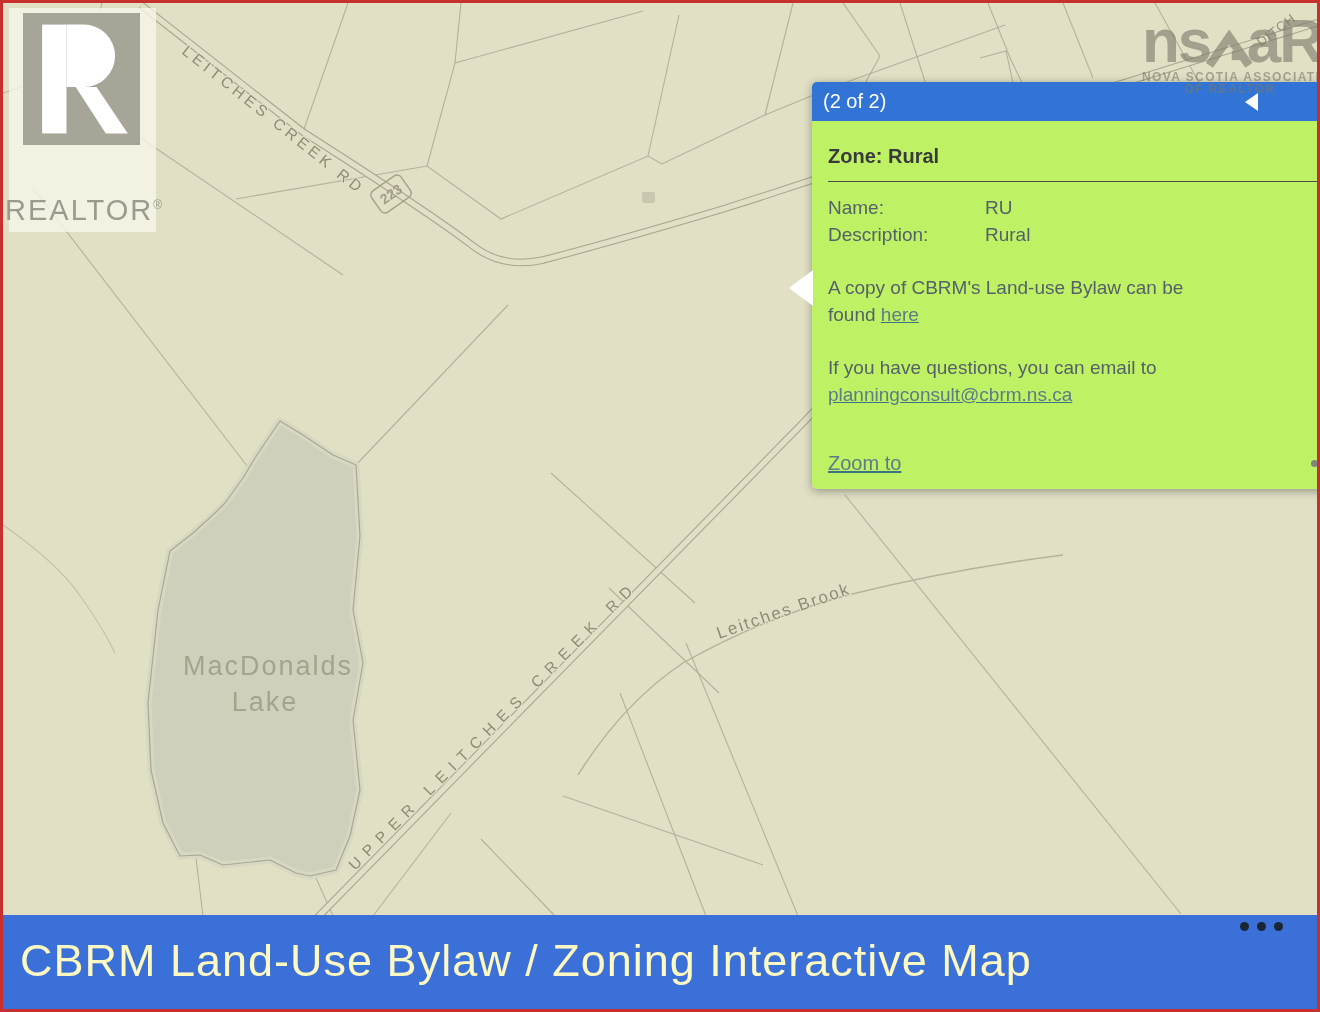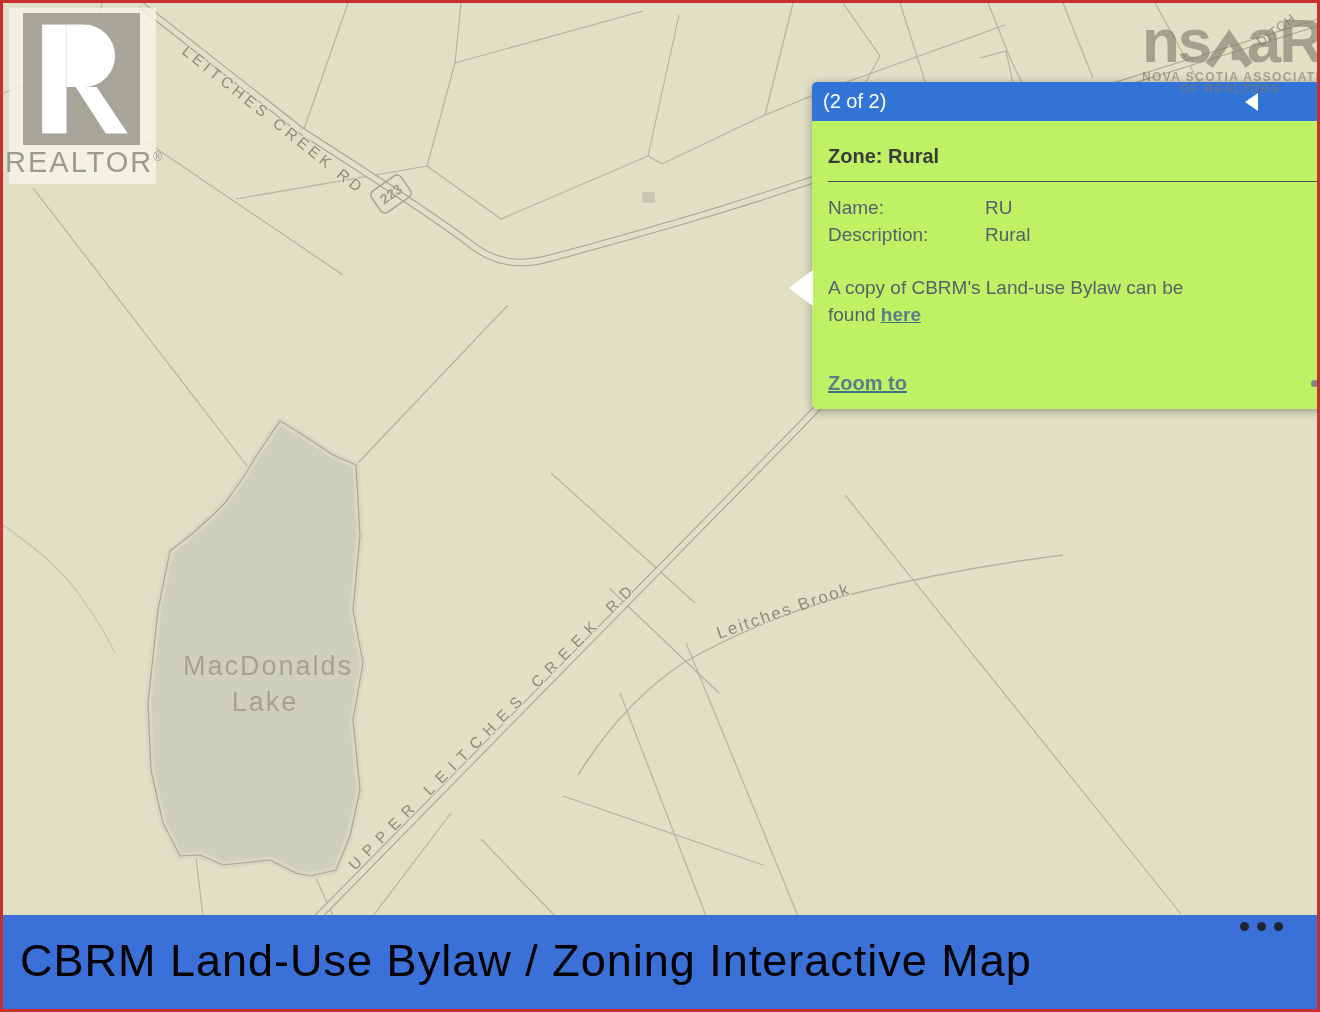--- a/index.html
+++ b/index.html
@@ -22,21 +22,21 @@
   .lake-line{fill:none;stroke:#a9a795;stroke-width:1.2;stroke-linejoin:round;}
   .map-road-label{fill:#8f8b74;font-size:15.5px;letter-spacing:4px;font-family:"Liberation Sans",sans-serif;paint-order:stroke;stroke:#e1e0c5;stroke-width:2.5;}
   .map-road-label2{fill:#8f8b74;font-size:15.5px;letter-spacing:8px;font-family:"Liberation Sans",sans-serif;paint-order:stroke;stroke:#e1e0c5;stroke-width:2.5;}
   .lake-label{fill:#a5a28e;font-size:27px;letter-spacing:2px;text-anchor:middle;font-family:"Liberation Sans",sans-serif;}
   .brook-label{fill:#8f8b74;font-size:17px;letter-spacing:2px;font-family:"Liberation Sans",sans-serif;paint-order:stroke;stroke:#e1e0c5;stroke-width:2;}
   .ditch-label{fill:#95917a;font-size:13px;letter-spacing:1px;font-family:"Liberation Sans",sans-serif;}
   .badge-rect{fill:none;stroke:#a5a18c;stroke-width:1.4;}
   .badge-text{fill:#a19d87;font-size:14px;font-weight:bold;text-anchor:middle;font-family:"Liberation Sans",sans-serif;}
 
   
-  .realtor{position:absolute;left:6px;top:5px;width:147px;height:176px;
+  .realtor{position:absolute;left:6px;top:5px;width:147px;height:224px;
     background:rgba(246,245,232,.8);z-index:20;}
   .r-box{position:absolute;left:14px;top:5px;width:117px;height:132px;background:#a6a597;}
   .r-text{position:absolute;left:-4px;bottom:5px;width:155px;text-align:center;
     font-size:29px;letter-spacing:2px;color:#9c9a8c;white-space:nowrap;}
   .r-text sup{font-size:12px;}
 
   
   .nsar{position:absolute;left:1139px;top:12px;width:180px;z-index:20;opacity:.6;color:#7b7868;}
   .nsar-big{display:flex;align-items:flex-end;font-weight:bold;font-size:62px;line-height:.85;letter-spacing:-2px;}
   .nsar-roof{margin:0 -6px -2px -4px;}
@@ -51,32 +51,32 @@
     border-top:9px solid transparent;border-bottom:9px solid transparent;border-right:13px solid #fff;cursor:pointer;}
   .hdr-max{position:absolute;right:42px;top:13px;width:15px;height:9px;
     border:2px solid #fff;border-top-width:4px;cursor:pointer;}
   .hdr-close{position:absolute;right:8px;top:4px;font-size:23px;font-weight:bold;color:#fff;cursor:pointer;line-height:30px;}
   .popup-body{background:#bef264;border-radius:0 0 6px 6px;padding:17px 16px 12px 16px;color:#55616a;line-height:27px;}
   .popup-title{font-size:20px;font-weight:bold;color:#3a3a3c;margin:6px 0 13px 0;line-height:24px;}
   .popup-divider{border-bottom:1px solid #4d4d4d;margin-bottom:12px;}
   .field-row{display:flex;line-height:27px;gap:20px;}
   .field-label{width:137px;flex:none;}
   .popup-para{margin-top:26px;width:398px;}
-  .popup a{color:#5d7b88;text-decoration:underline;text-decoration-color:#3d7185;cursor:pointer;font-weight:bold;}
+  .popup a{color:#5d7b88;text-decoration:underline;text-decoration-color:#3d7185;cursor:pointer;}
   .popup-footer{margin-top:42px;display:flex;justify-content:space-between;align-items:center;padding-right:20px;}
   .zoom-to{font-size:20px;}
   .dots{display:flex;gap:6px;cursor:pointer;}
   .dots i{width:7px;height:7px;border-radius:50%;background:#828282;display:block;}
   .popup-pointer{position:absolute;left:-23px;top:188px;width:0;height:0;
     border-top:18px solid transparent;border-bottom:18px solid transparent;border-right:24px solid #fff;}
 
   
   .footer{position:absolute;left:0;right:0;bottom:0;height:94px;background:#3a70d8;z-index:30;}
   .footer-title{position:absolute;left:17px;top:50%;transform:translateY(-52%);
-    font-size:45px;font-weight:100;color:#000000;letter-spacing:1px;white-space:nowrap;}
+    font-size:45px;font-weight:100;color:#fef9c3;letter-spacing:1px;white-space:nowrap;}
   .footer-dots{position:absolute;top:7px;right:34px;display:flex;gap:8px;cursor:pointer;}
   .footer-dots i{width:9px;height:9px;border-radius:50%;background:#1b2634;display:block;}
 </style>
 </head>
 <body>
 
 <svg id="map-svg" width="1314" height="1006" viewBox="0 0 1314 1006">
 
   <g>
     <path class="pl" d="M233,196 L424,163 L498,216 L645,153 L659,161 L762,112 L830,84 L1002,22"></path>
@@ -153,21 +153,21 @@
   <div class="nsar-big">
     <span>ns</span>
     <svg class="nsar-roof" width="54" height="42" viewBox="0 0 54 42">
       <polyline points="4,40 27,7 50,40" fill="none" stroke="#7b7868" stroke-width="10"></polyline>
       <rect x="30" y="23" width="11" height="11" fill="#7b7868"></rect>
     </svg>
     <span>aR</span>
   </div>
   <div class="nsar-sub">
     <div>NOVA SCOTIA ASSOCIATION</div>
-    <div>OF REALTORS</div>
+    <div>OF REALTOR</div>
   </div>
 </div>
 
 <div class="popup">
   <div class="popup-pointer"></div>
   <div class="popup-header">
     <span>(2 of 2)</span>
     <span class="hdr-prev"></span>
     <span class="hdr-max"></span>
     <span class="hdr-close">✕</span>
@@ -177,20 +177,21 @@
     <div class="popup-divider"></div>
     <div class="field-row">
       <span class="field-label">Name:</span>
       <span>RU</span>
     </div>
     <div class="field-row">
       <span class="field-label">Description:</span>
       <span>Rural</span>
     </div>
     <div class="popup-para"><span>A copy of CBRM's Land-use Bylaw can be found </span><a>here</a></div>
+    <div class="popup-para"><span>If you have questions, you can email to </span><a>planningconsult@cbrm.ns.ca</a></div>
     <div class="popup-footer">
       <a class="zoom-to">Zoom to</a>
       <span class="dots">
           <i></i>
           <i></i>
           <i></i>
         </span>
     </div>
   </div>
 </div>

